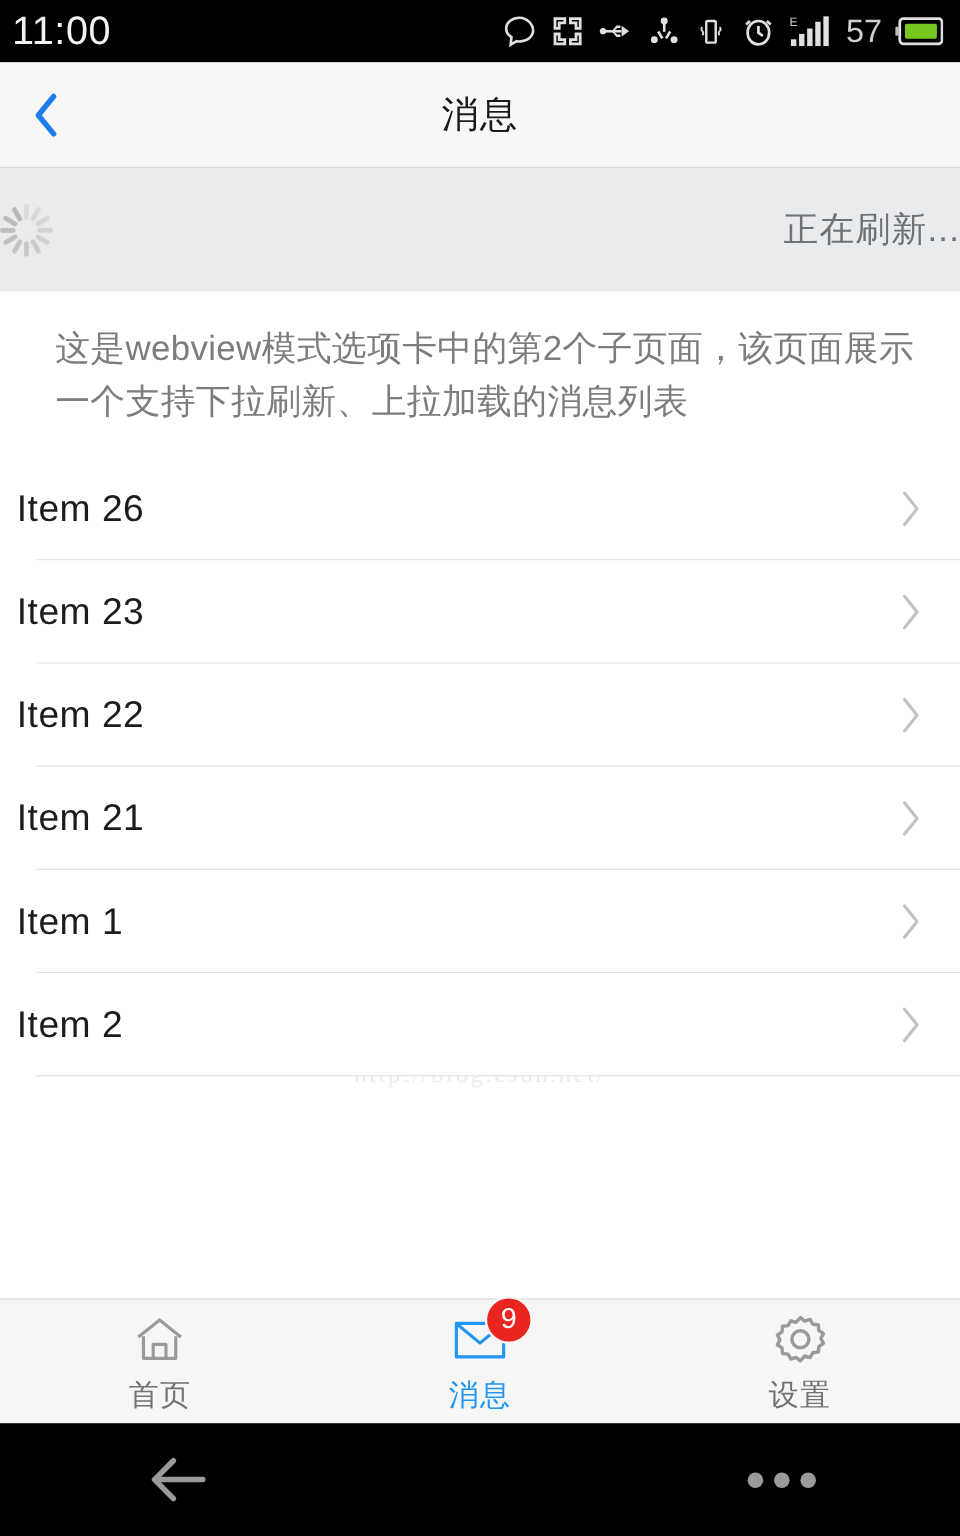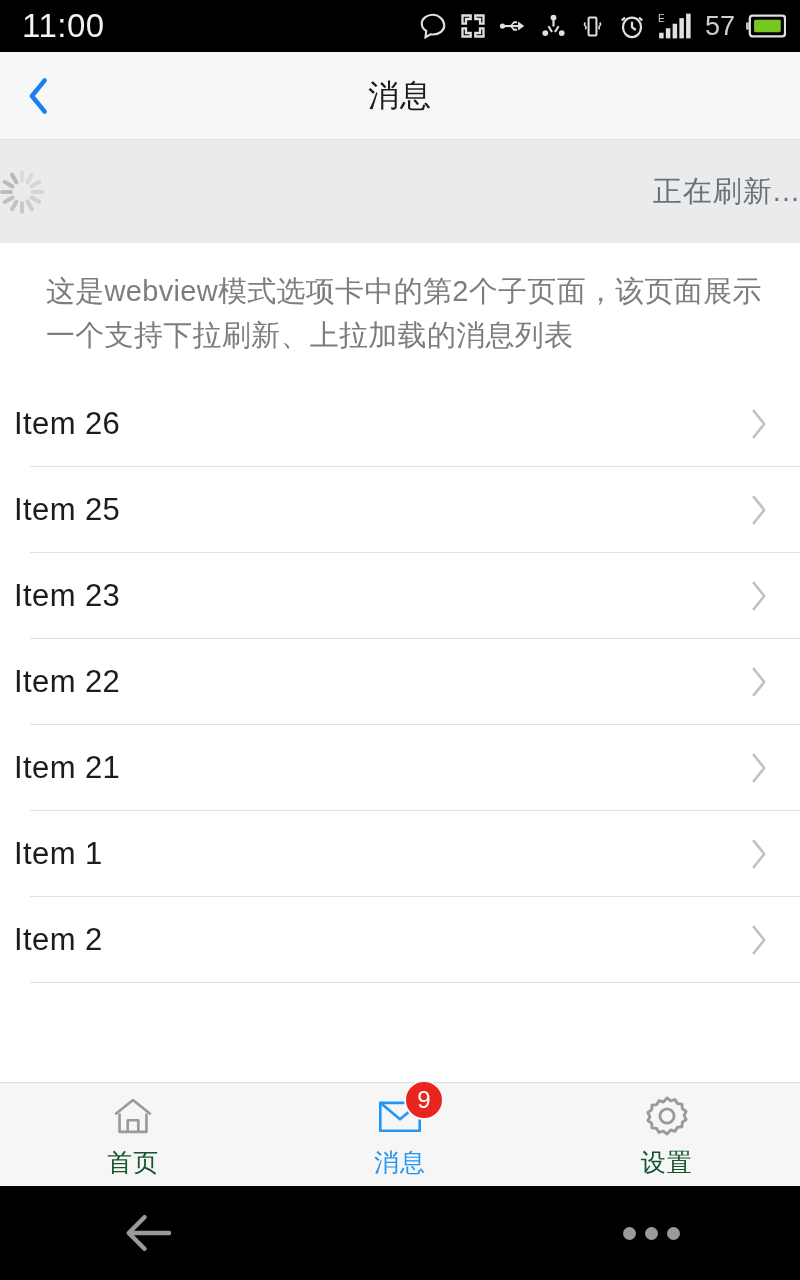--- a/index.html
+++ b/index.html
@@ -7,21 +7,21 @@
   body {
     font-family:"Liberation Sans","DejaVu Sans",sans-serif;
     background:#ffffff;
     overflow:hidden;
   }
   #phone { position:relative; width:800px; height:1280px; background:#fff; }
 
   
   .statusbar {
     height:52px; background:#000; color:#e8e8e8;
-    display:flex; align-items:center; padding:0 14px 0 22px;
+    display:flex; align-items:center; padding:0 14px 0 10px;
   }
   .clock { font-size:33px; letter-spacing:.5px; color:#f2f2f2; font-weight:400; }
   .sb-right { margin-left:auto; display:flex; align-items:center; gap:11px; }
   .sb-icon { display:flex; align-items:center; justify-content:center; }
   .sb-icon svg { display:block; }
   .batt-num { font-size:27px; color:#cfcfcf; letter-spacing:0; }
 
   
   .header {
     position:relative; height:88px; background:#f7f7f7;
@@ -84,21 +84,21 @@
     position:absolute; left:0; right:0; top:1082px; height:104px;
     background:#f6f6f6; border-top:1px solid #dcdcdc;
     display:flex;
   }
   .tab {
     flex:1; display:flex; flex-direction:column; align-items:center;
     justify-content:center; gap:4px; position:relative;
   }
   .tab-icon { position:relative; width:52px; height:52px;
               display:flex; align-items:center; justify-content:center; }
-  .tab-label { font-size:25px; color:#14532d; letter-spacing:1px; }
+  .tab-label { font-size:25px; color:#737373; letter-spacing:1px; }
   .tab.active .tab-label { color:#2196f3; }
   .badge {
     position:absolute; top:-10px; right:-18px;
     min-width:40px; height:40px; padding:0 6px;
     border-radius:20px; background:#e8251f; color:#fff;
     font-size:24px; display:flex; align-items:center; justify-content:center;
     font-weight:500; border:2px solid #f6f6f6;
   }
 
   
@@ -237,28 +237,20 @@
 
       <div class="row">
         <span class="row-label">Item 26</span>
         <span class="row-chevron">
           <svg width="22" height="34" viewBox="0 0 16 26" fill="none" stroke="#c2c2c2" stroke-width="2" stroke-linecap="round" stroke-linejoin="round">
               <path d="M4 3 L12 13 L4 23"></path>
             </svg>
         </span>
       </div>
 
-      <div class="row">
-        <span class="row-label">Item 25</span>
-        <span class="row-chevron">
-          <svg width="22" height="34" viewBox="0 0 16 26" fill="none" stroke="#c2c2c2" stroke-width="2" stroke-linecap="round" stroke-linejoin="round">
-              <path d="M4 3 L12 13 L4 23"></path>
-            </svg>
-        </span>
-      </div>
 
 
       <div class="row">
         <span class="row-label">Item 23</span>
         <span class="row-chevron">
           <svg width="22" height="34" viewBox="0 0 16 26" fill="none" stroke="#c2c2c2" stroke-width="2" stroke-linecap="round" stroke-linejoin="round">
               <path d="M4 3 L12 13 L4 23"></path>
             </svg>
         </span>
       </div>

